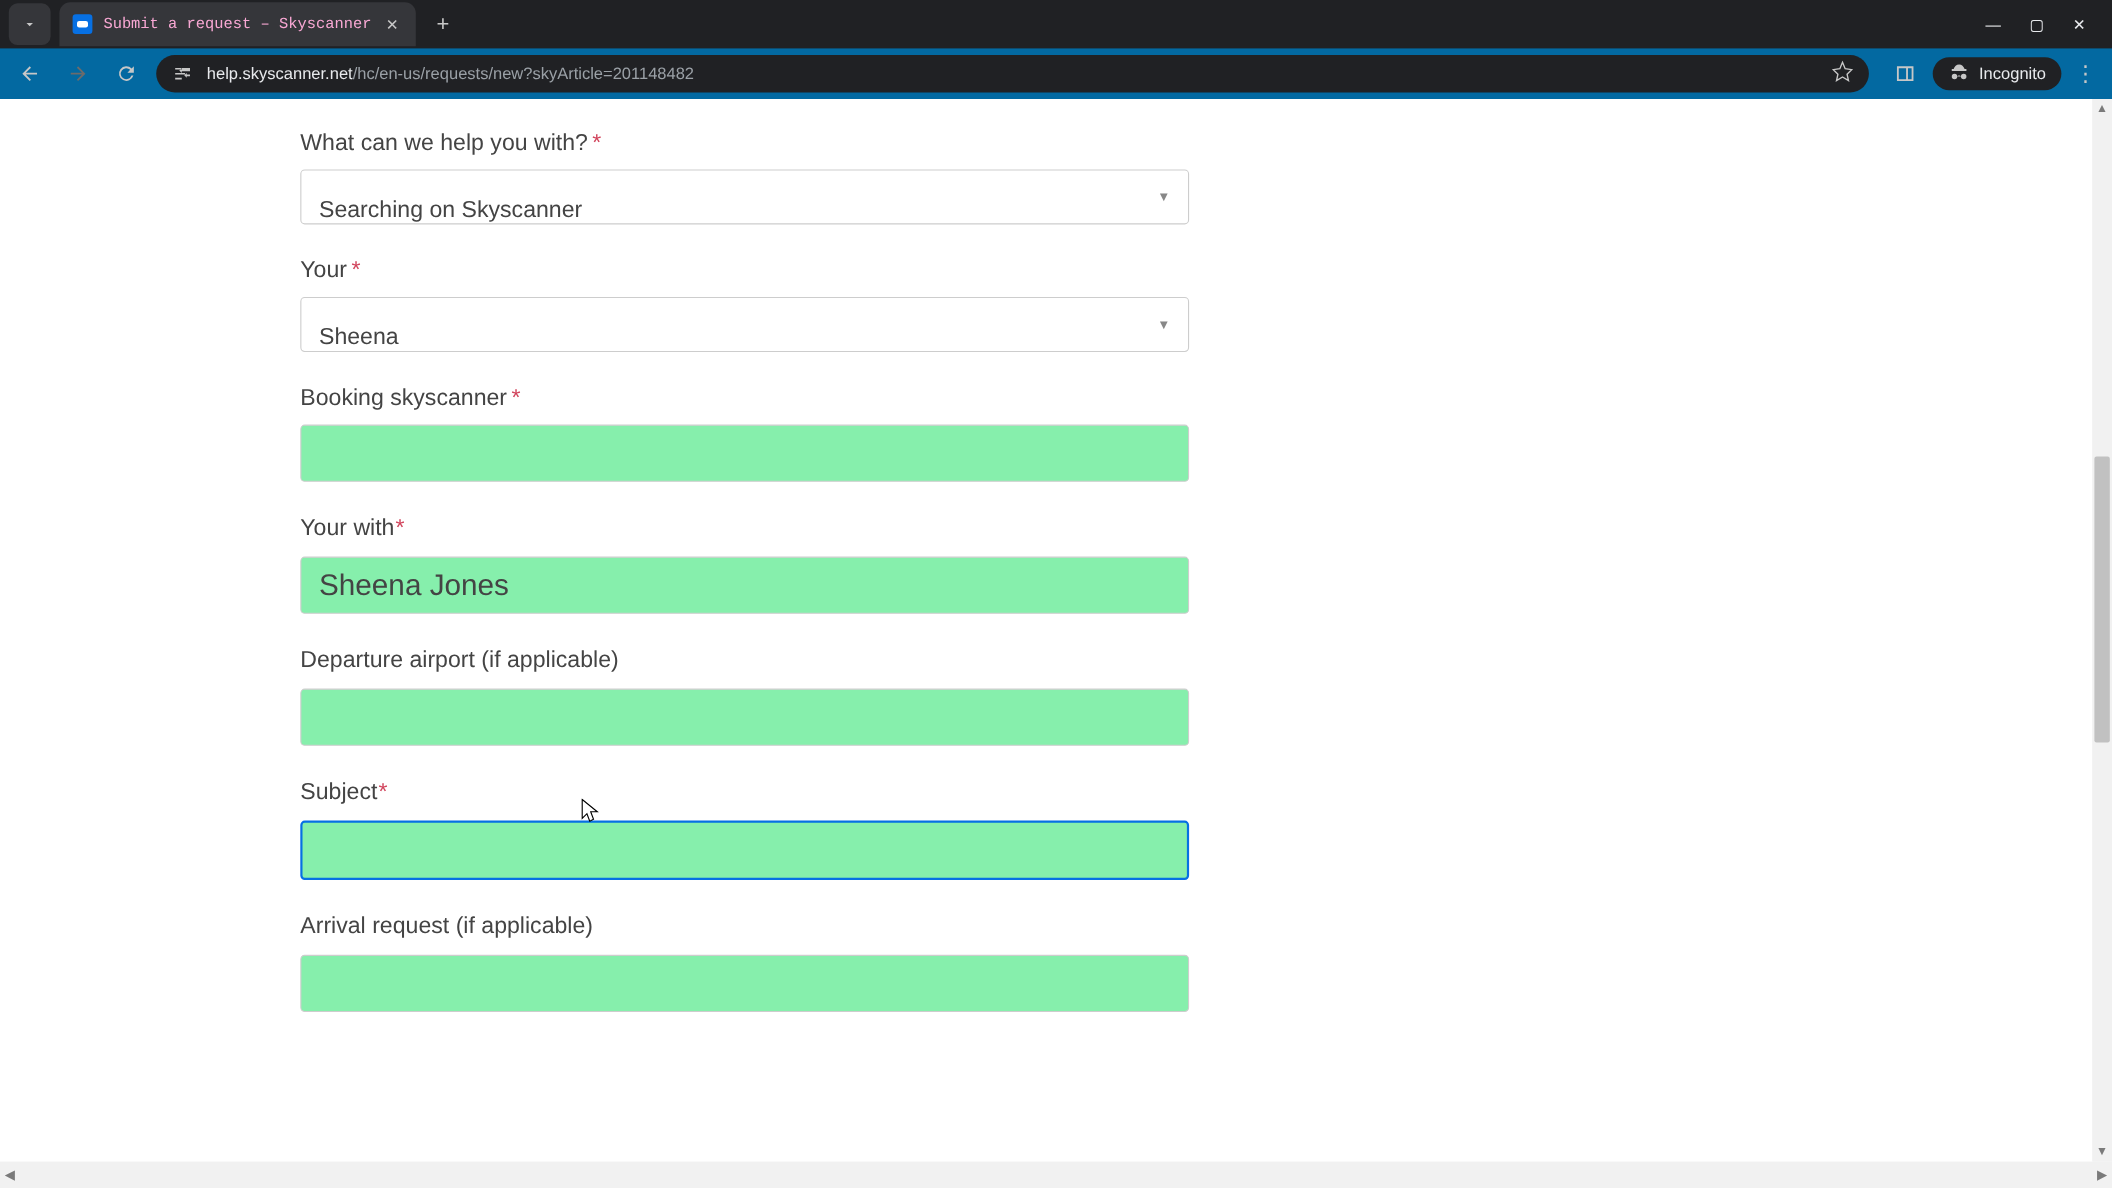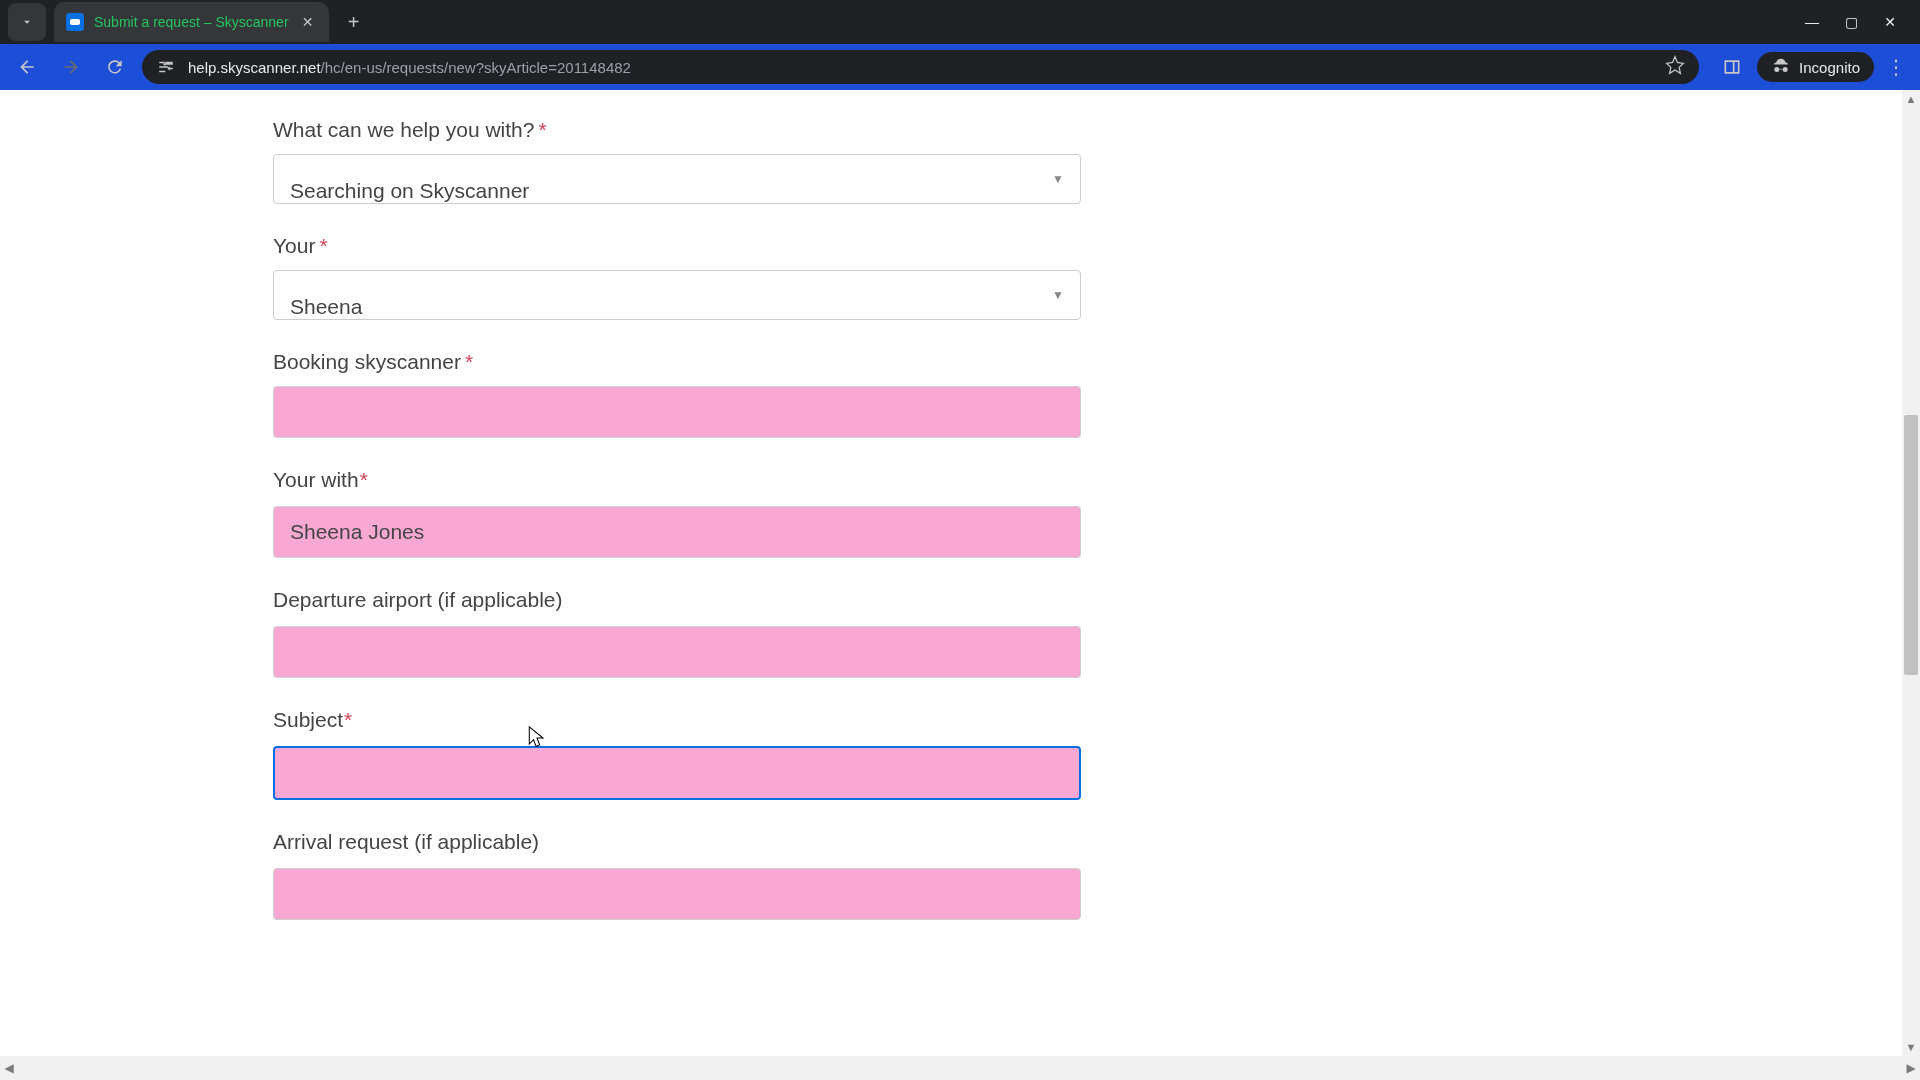--- a/index.html
+++ b/index.html
@@ -6,27 +6,27 @@
   html, body { width: 1920px; height: 1080px; font-family: Arial, sans-serif; overflow: hidden; }
 
   
   .browser-chrome { width: 100%; height: 90px; background: #202124; }
   .tab-bar { height: 44px; display: flex; align-items: center; padding: 0 8px; background: #202124; }
   .tab-dropdown { width: 38px; height: 38px; border-radius: 8px; background: #35363a; display: flex; align-items: center; justify-content: center; margin-right: 8px; }
   .tab-dropdown svg { width: 14px; height: 14px; fill: #c7c7c7; }
   .tab { display: flex; align-items: center; height: 40px; min-width: 260px; background: #35363a; border-radius: 10px 10px 0 0; padding: 0 12px; gap: 10px; }
   .tab .favicon { width: 18px; height: 18px; background: #0770e3; border-radius: 3px; display: flex; align-items: center; justify-content: center; }
   .tab .favicon::before { content: ""; width: 10px; height: 6px; background: #fff; border-radius: 2px; }
-  .tab .title { color: #22c55e; font-size: 14px; flex: 1; white-space: nowrap; overflow: hidden; }
+  .tab .title { color: #f9a8d4; font-size: 14px; flex: 1; white-space: nowrap; overflow: hidden; font-family: Liberation Mono, monospace; }
   .tab .close { color: #c7c7c7; font-size: 14px; width: 18px; text-align: center; }
   .new-tab { width: 30px; height: 30px; color: #c7c7c7; display: flex; align-items: center; justify-content: center; font-size: 20px; margin-left: 10px; }
   .window-controls { margin-left: auto; display: flex; gap: 26px; color: #e8eaed; padding-right: 16px; }
   .window-controls span { font-size: 14px; }
 
-  .addr-bar { height: 46px; display: flex; align-items: center; padding: 0 10px; background: #1d4ed8; gap: 10px; }
+  .addr-bar { height: 46px; display: flex; align-items: center; padding: 0 10px; background: #0369a1; gap: 10px; }
   .nav-btn { width: 34px; height: 34px; display: flex; align-items: center; justify-content: center; }
   .nav-btn svg { width: 20px; height: 20px; fill: #c7c7c7; }
   .nav-btn.disabled svg { fill: #6b6b6b; }
   .omnibox { flex: 1; height: 34px; background: #202124; border-radius: 17px; display: flex; align-items: center; padding: 0 14px; gap: 12px; }
   .omnibox .site-chip { width: 20px; height: 20px; display: flex; align-items: center; justify-content: center; }
   .omnibox .site-chip svg { width: 18px; height: 18px; fill: #c7c7c7; }
   .omnibox .url { flex: 1; color: #e8eaed; font-size: 15px; }
   .omnibox .url .domain { color: #e8eaed; }
   .omnibox .url .path { color: #9aa0a6; }
   .omnibox .star svg { width: 20px; height: 20px; fill: none; stroke: #c7c7c7; stroke-width: 1.5; }
@@ -44,21 +44,21 @@
 
   .form-group { margin-bottom: 30px; }
   .form-label { font-size: 21px; color: #444; margin-bottom: 12px; display: block; }
   .form-label.tight { margin-bottom: 14px; }
   .req { color: #d1435b; margin-left: 4px; font-size: 21px; }
   .req.nogap { margin-left: 1px; }
 
   .select-box { position: relative; width: 808px; height: 50px; border: 1px solid #cdcdcd; border-radius: 4px; display: flex; align-items: flex-end; padding: 0 16px; font-size: 21px; color: #444; background: #fff; }
   .select-caret { position: absolute; right: 16px; top: 50%; transform: translateY(-50%); color: #888; font-size: 12px; }
 
-  .text-input { width: 808px; height: 52px; border: 1px solid #cdcdcd; border-radius: 4px; padding: 0 16px; font-size: 21px; color: #444; background: #f9a8d4; outline: none; }
+  .text-input { width: 808px; height: 52px; border: 1px solid #cdcdcd; border-radius: 4px; padding: 0 16px; font-size: 27px; color: #444; background: #86efac; outline: none; }
   .text-input.focused { border: 2px solid #0770e3; height: 54px; }
 
   
   .vscroll { position: absolute; right: 0; top: 0; bottom: 0; width: 18px; background: #f1f1f1; }
   .vscroll .arrow { height: 18px; display: flex; align-items: center; justify-content: center; color: #7a7a7a; font-size: 11px; }
   .vscroll .track { position: absolute; top: 18px; bottom: 18px; left: 0; right: 0; }
   .vscroll .thumb { position: absolute; left: 2px; right: 2px; background: #c1c1c1; border-radius: 2px; }
   .vscroll .arrow.down { position: absolute; bottom: 0; width: 100%; }
 
   

